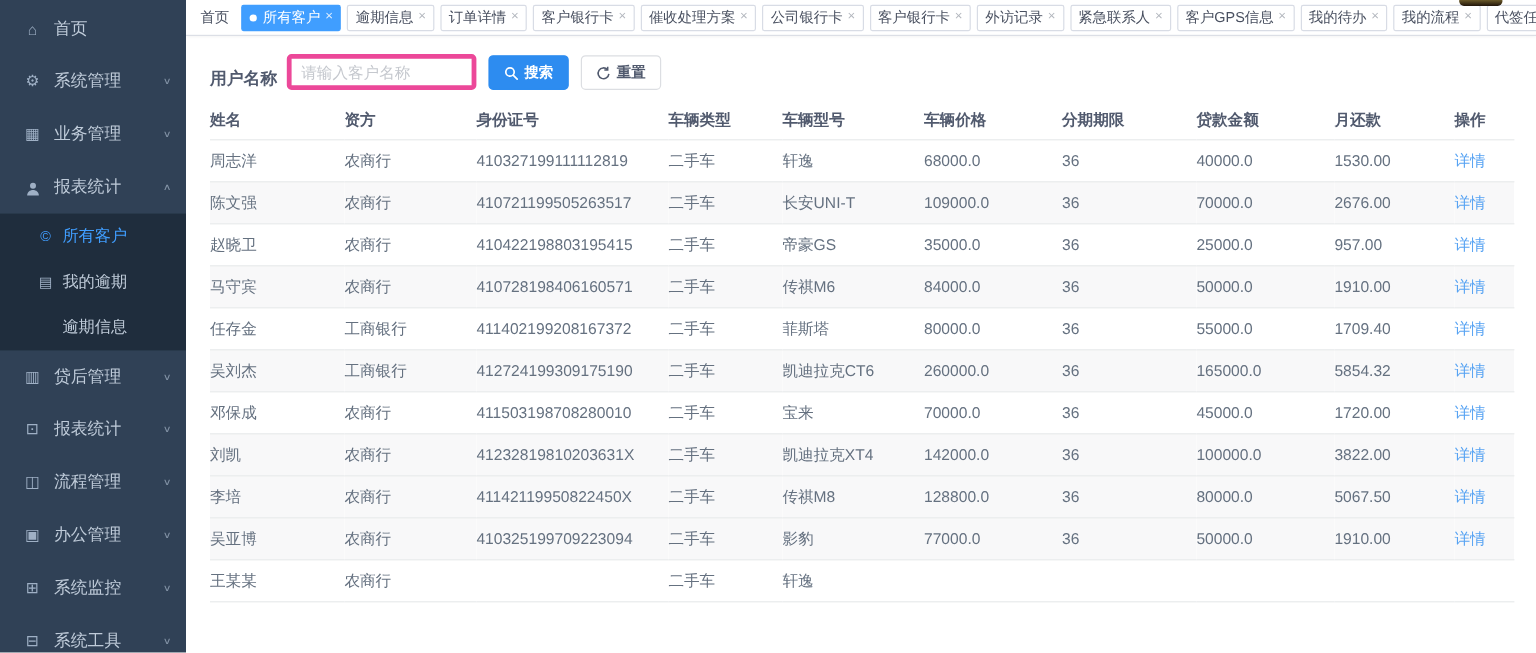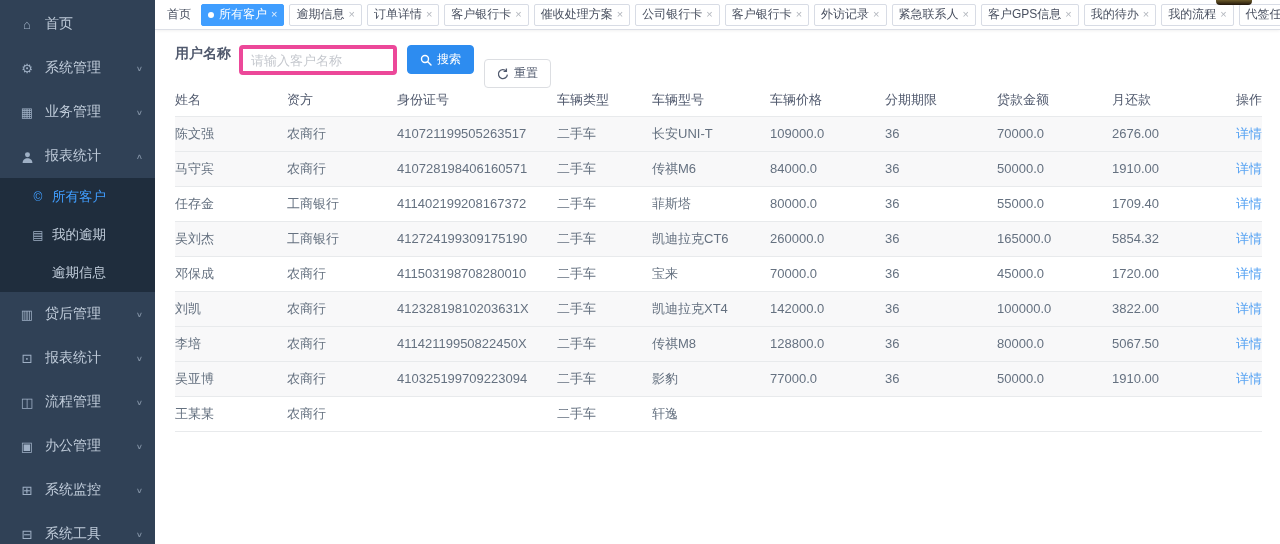--- a/index.html
+++ b/index.html
@@ -28,35 +28,35 @@
   .tab-home { font-size:12px; color:#495060; margin-right:6px; padding:0 4px; white-space:nowrap; cursor:pointer; }
   .tab { flex:none; display:flex; align-items:center; height:22px; padding:0 6px; margin-right:5px; border:1px solid #d8dce5; border-radius:2px; background:#fff; font-size:12px; color:#495060; white-space:nowrap; cursor:pointer; }
   .tab .tab-close { margin-left:4px; font-size:11px; color:#b2b6bd; line-height:1; }
   .tab.active { background:#409eff; border-color:#409eff; color:#fff; }
   .tab.active .tab-dot { width:6px; height:6px; border-radius:50%; background:#fff; margin-right:5px; }
   .tab.active .tab-close { color:rgba(255,255,255,.85); }
   .avatar-partial { position:absolute; top:0; right:28px; width:36px; height:5px; border-radius:0 0 4px 4px; background:linear-gradient(#6b5a2a,#201409); cursor:pointer; }
 
   
   .content { flex:1; background:#fff; padding:15px 18px 0 20px; overflow:hidden; }
-  .searchbar { display:flex; align-items:flex-start; height:30px; margin-bottom:10px; }
+  .searchbar { display:flex; align-items:flex-end; height:30px; margin-bottom:10px; }
   .search-label { font-size:14px; font-weight:bold; color:#515a6e; margin-right:8px; white-space:nowrap; }
   .search-input { width:158px; height:30px; border:4px solid #ec4899; border-radius:4px; padding:0 8px; font-size:13px; color:#515a6e; outline:none; font-family:inherit; }
   .search-input::placeholder { color:#c5c8ce; }
-  .btn { display:inline-flex; align-items:center; height:29px; padding:1px 12px; border-radius:4px; font-size:12px; cursor:pointer; margin-left:10px; }
+  .btn { display:inline-flex; align-items:center; height:29px; padding:1px 12px; border-radius:4px; font-size:12px; cursor:pointer; margin-left:10px;font-weight:bold; }
   .btn svg { margin-right:5px; }
   .btn-primary { background:#2d8cf0; border:1px solid #2d8cf0; color:#fff; }
   .btn-default { background:#fff; border:1px solid #dcdee2; color:#515a6e;margin-top:14px; }
 
   
   table { width:1087px; border-collapse:collapse; table-layout:fixed; }
-  th { height:31px; font-size:13px; font-weight:normal; color:#515a6e; text-align:left; border-bottom:1px solid #e8eaec; padding:0; white-space:nowrap; }
+  th { height:31px; font-size:13px; font-weight:bold; color:#515a6e; text-align:left; border-bottom:1px solid #e8eaec; padding:0; white-space:nowrap; }
   td { height:35px; font-size:13px; color:#657180; border-bottom:1px solid #e8eaec; padding:0; white-space:nowrap; overflow:hidden; }
   tr.stripe td { background:#f8f8f9; }
-  th.col-action, td.col-action { text-align:right;margin-top:23px; }
+  th.col-action, td.col-action { text-align:left;margin-top:23px; }
   .detail-link { color:#57a3f3; cursor:pointer; text-decoration:none; }
 </style>
 </head>
 <body>
 
 <div class="app">
 
   <aside class="sidebar" id="sidebar">
       <div class="menu-item">
         <span class="mi-icon">⌂</span>
@@ -227,30 +227,54 @@
               <th>车辆类型</th>
               <th>车辆型号</th>
               <th>车辆价格</th>
               <th>分期期限</th>
               <th>贷款金额</th>
               <th>月还款</th>
               <th class="col-action">操作</th>
             </tr>
           </thead>
         <tbody id="tbody">
+            <tr>
+              <td>周志洋</td>
+              <td>农商行</td>
+              <td>410327199111112819</td>
+              <td>二手车</td>
+              <td>轩逸</td>
+              <td>68000.0</td>
+              <td>36</td>
+              <td>40000.0</td>
+              <td>1530.00</td>
+              <td class="col-action"><a class="detail-link">详情</a></td>
+            </tr>
             <tr class="stripe">
               <td>陈文强</td>
               <td>农商行</td>
               <td>410721199505263517</td>
               <td>二手车</td>
               <td>长安UNI-T</td>
               <td>109000.0</td>
               <td>36</td>
               <td>70000.0</td>
               <td>2676.00</td>
+              <td class="col-action"><a class="detail-link">详情</a></td>
+            </tr>
+            <tr>
+              <td>赵晓卫</td>
+              <td>农商行</td>
+              <td>410422198803195415</td>
+              <td>二手车</td>
+              <td>帝豪GS</td>
+              <td>35000.0</td>
+              <td>36</td>
+              <td>25000.0</td>
+              <td>957.00</td>
               <td class="col-action"><a class="detail-link">详情</a></td>
             </tr>
             <tr class="stripe">
               <td>马守宾</td>
               <td>农商行</td>
               <td>410728198406160571</td>
               <td>二手车</td>
               <td>传祺M6</td>
               <td>84000.0</td>
               <td>36</td>

